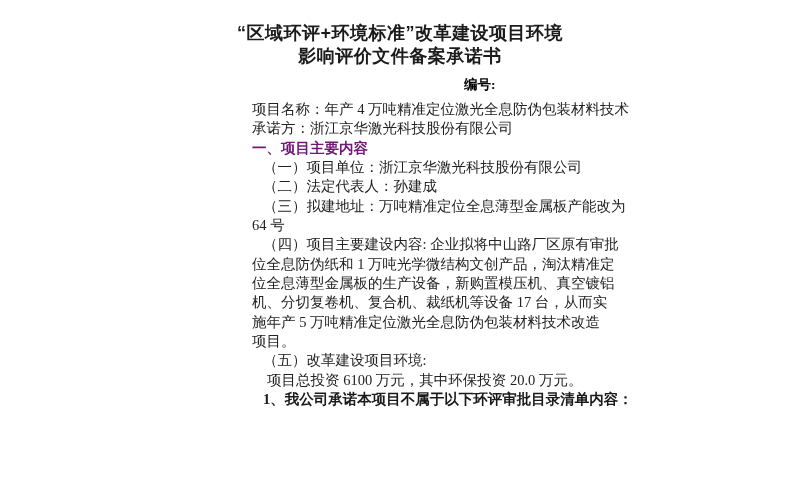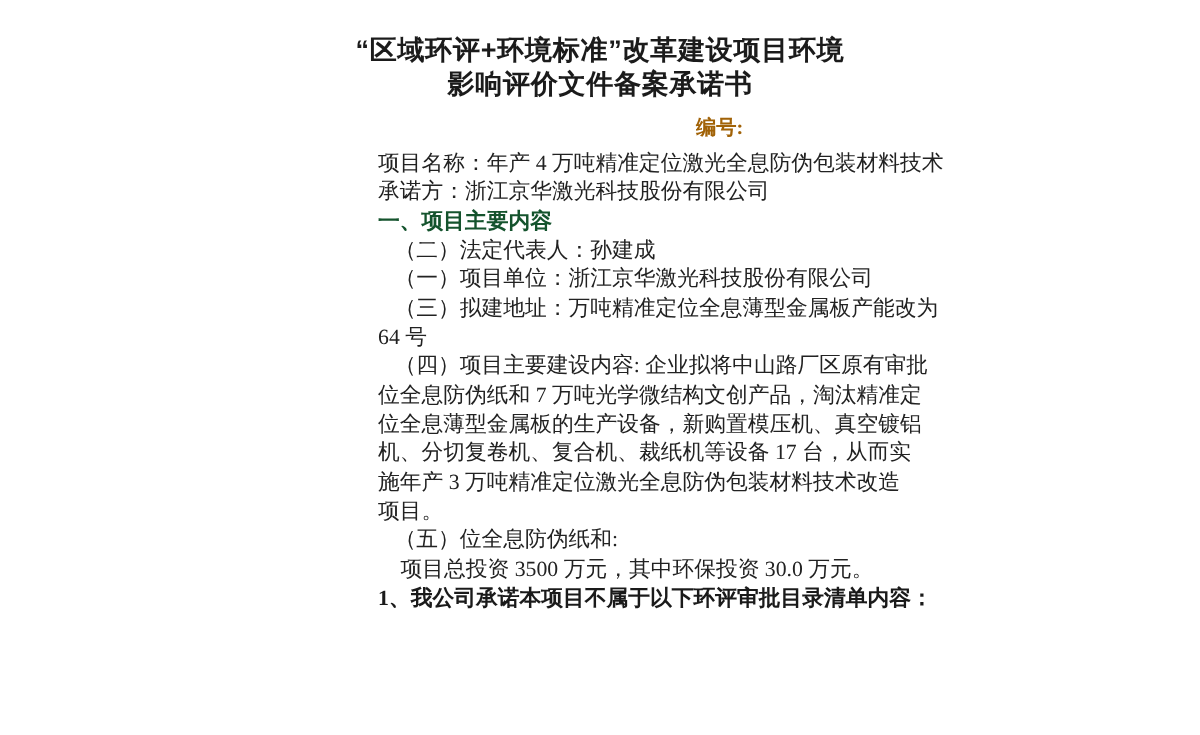--- a/index.html
+++ b/index.html
@@ -30,68 +30,68 @@
     line-height: 23px;
     color: #1b1b1b;
     letter-spacing: 0.5px;
   }
   .doc-number {
     position: absolute;
     top: 76px;
     left: 464px;
     font-size: 13.5px;
     font-weight: 600;
-    color: #a16207;
+    color: #000000;
     text-align: center;
   }
   .doc-body {
     position: absolute;
     top: 100px;
     left: 252px;
     width: 366px;
     font-size: 14.5px;
     line-height: 19.35px;
     color: #222222;
   }
   .line { white-space: nowrap; }
   .line.continuation { padding-left: 53px; }
   .line.item { padding-left: 11px; }
   .line.item-sub { padding-left: 15px; }
   .line.heading {
     font-family: "Liberation Sans", "DejaVu Sans", sans-serif;
     font-weight: 700;
-    color: #14532d;
+    color: #701a75;
   }
-  .line.commitment { font-weight: 700; color: #1a1a1a; }
+  .line.commitment { font-weight: 700; color: #1a1a1a; margin-left: 11px; }
 </style>
 </head>
 <body>
 
 <div class="page">
 
   <div class="doc-title">
     <div>“区域环评+环境标准”改革建设项目环境</div>
     <div>影响评价文件备案承诺书</div>
   </div>
 
   <div class="doc-number">编号:</div>
 
   <div class="doc-body">
 
   <div class="line">项目名称：年产 4 万吨精准定位激光全息防伪包装材料技术</div>
       <div class="line">承诺方：浙江京华激光科技股份有限公司</div>
       <div class="line heading">一、项目主要内容</div>
+      <div class="line item">（一）项目单位：浙江京华激光科技股份有限公司</div>
       <div class="line item">（二）法定代表人：孙建成</div>
-      <div class="line item">（一）项目单位：浙江京华激光科技股份有限公司</div>
       <div class="line item">（三）拟建地址：万吨精准定位全息薄型金属板产能改为</div>
       <div class="line">64 号</div>
       <div class="line item">（四）项目主要建设内容: 企业拟将中山路厂区原有审批</div>
-      <div class="line">位全息防伪纸和 7 万吨光学微结构文创产品，淘汰精准定</div>
+      <div class="line">位全息防伪纸和 1 万吨光学微结构文创产品，淘汰精准定</div>
       <div class="line">位全息薄型金属板的生产设备，新购置模压机、真空镀铝</div>
       <div class="line">机、分切复卷机、复合机、裁纸机等设备 17 台，从而实</div>
-      <div class="line">施年产 3 万吨精准定位激光全息防伪包装材料技术改造</div>
+      <div class="line">施年产 5 万吨精准定位激光全息防伪包装材料技术改造</div>
       <div class="line">项目。</div>
-      <div class="line item">（五）位全息防伪纸和:</div>
-      <div class="line item-sub">项目总投资 3500 万元，其中环保投资 30.0 万元。</div>
+      <div class="line item">（五）改革建设项目环境:</div>
+      <div class="line item-sub">项目总投资 6100 万元，其中环保投资 20.0 万元。</div>
       <div class="line commitment">1、我公司承诺本项目不属于以下环评审批目录清单内容：</div>
     </div>
 
 </div>
 
 </body></html>

